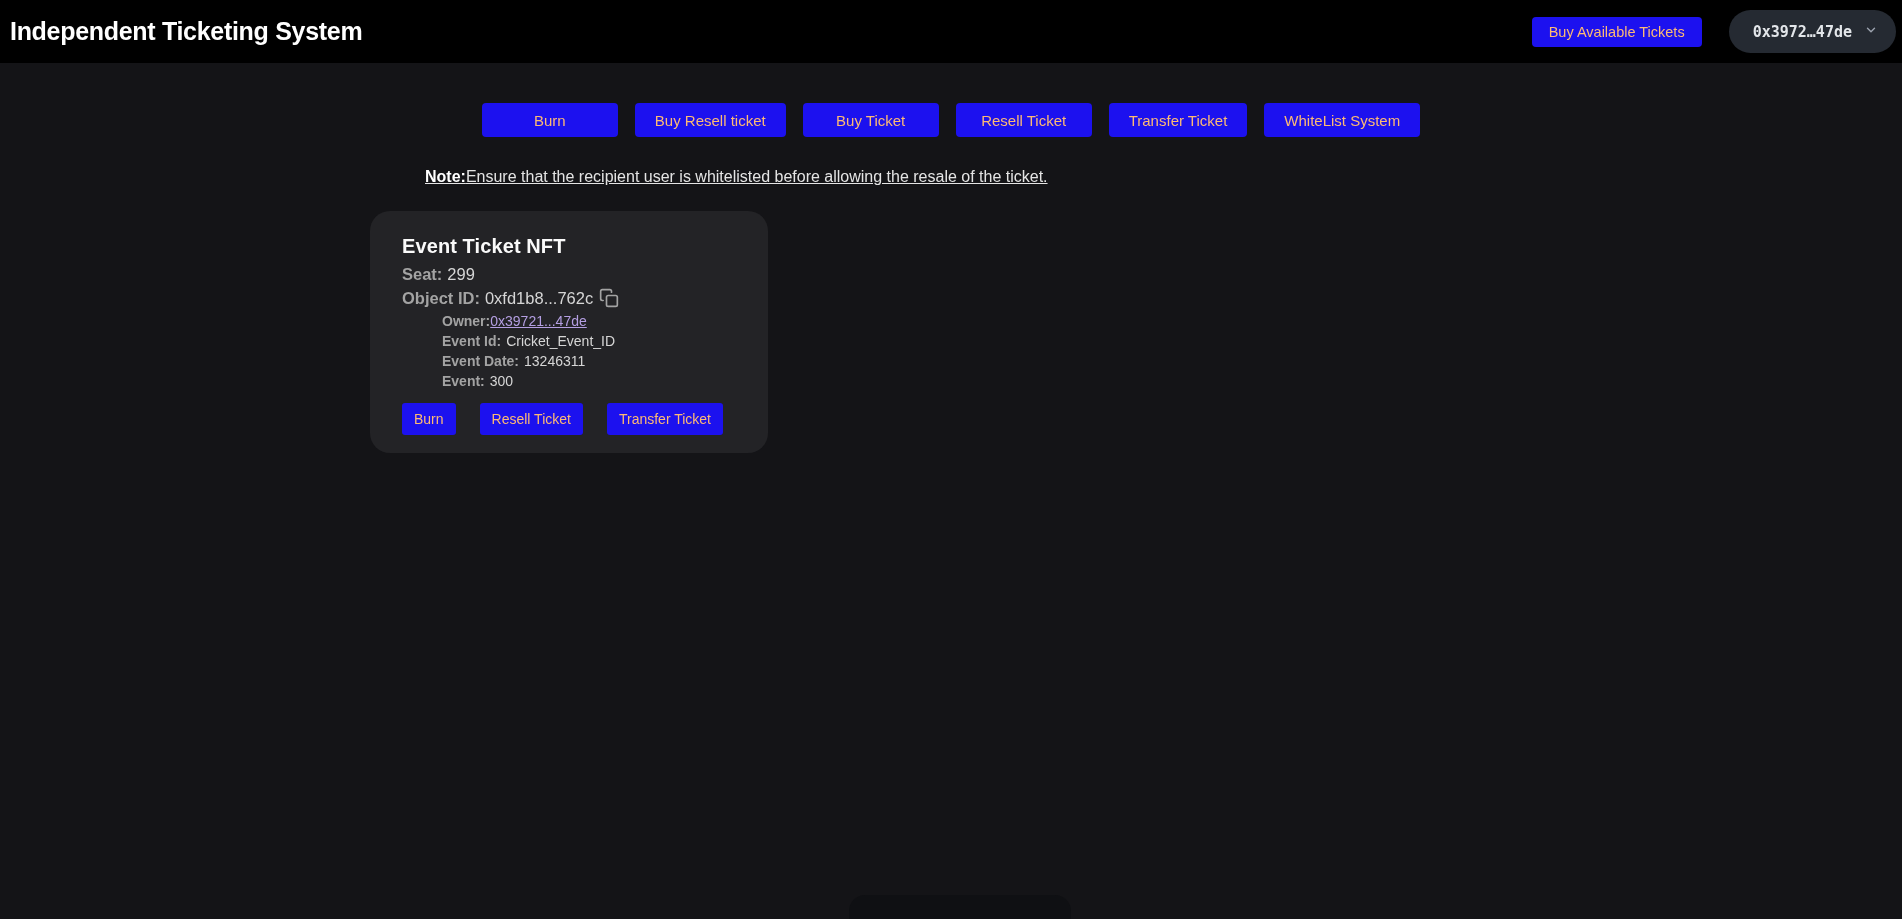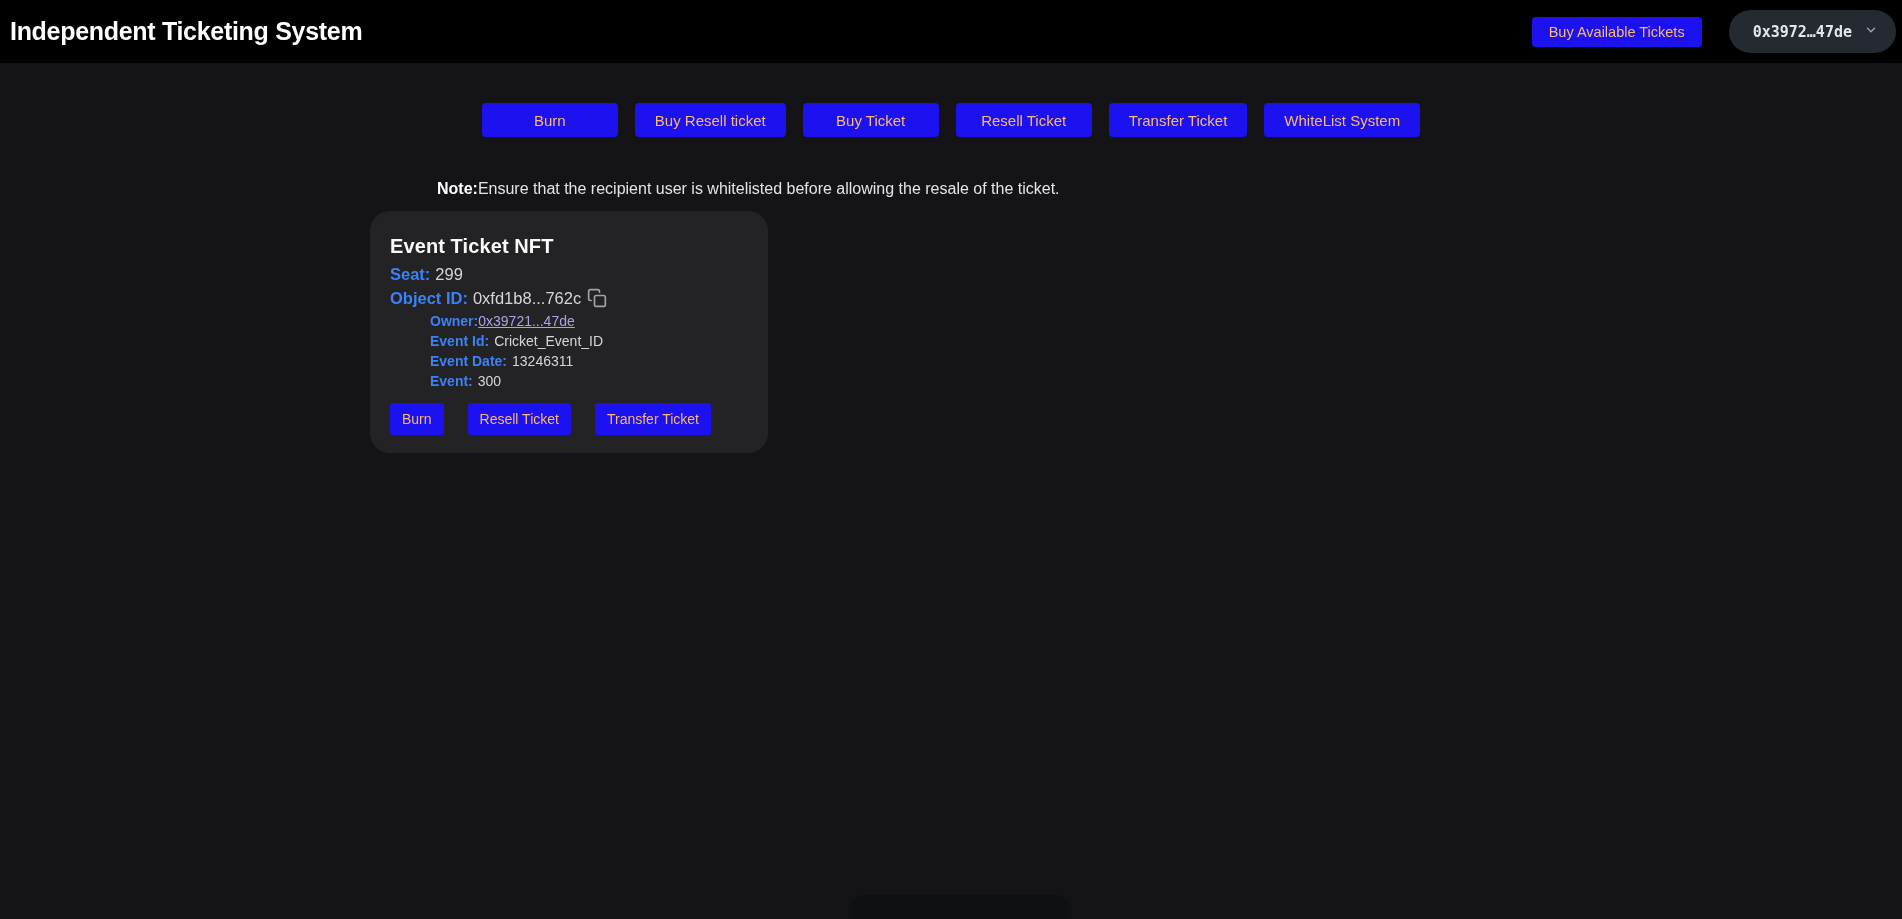--- a/index.html
+++ b/index.html
@@ -51,36 +51,36 @@
   
   .action-nav{
     position:absolute;top:103px;left:0;width:100%;
     display:flex;justify-content:center;gap:17px;
   }
   .action-nav .btn-blue{
     height:34px;min-width:136px;padding:0 20px;font-size:15px;
   }
   
   .note{
-    position:absolute;top:166px;left:425px;margin:12px;
-    font-size:16px;line-height:21px;color:#e4e4e4;
+    position:absolute;top:166px;left:425px;margin:0;
+    font-size:16px;line-height:21px;color:#e4e4e4;text-decoration:underline;
   }
   .note strong{color:#ffffff;}
   
   .ticket-card{
     position:absolute;left:370px;top:211px;width:398px;
     background:var(--card-bg);border-radius:20px;
-    padding:22px 20px 18px;
+    padding:22px 32px 18px;
   }
   .ticket-card h2{
     margin:0 0 4px;font-size:20px;line-height:26px;
     font-weight:bold;color:#fafafa;letter-spacing:0.1px;
   }
   .row{margin:0;color:#d6d6d6;}
-  .row strong{color:#3b82f6;margin-right:5px;}
+  .row strong{color:#a3a3a3;margin-right:5px;}
   .row.lg{font-size:16.5px;line-height:22px;margin-bottom:2px;}
   .row.sm{font-size:14px;line-height:20px;margin-left:40px;}
   .row.no-gap strong{margin-right:0;}
   .owner-link{color:var(--owner-link);text-decoration:underline;cursor:pointer;}
   .copy-btn{
     display:inline-flex;align-items:center;
     background:none;border:none;padding:0;margin-left:6px;
     vertical-align:-4px;cursor:pointer;
   }
   .card-actions{display:flex;gap:24px;margin-top:12px;}

